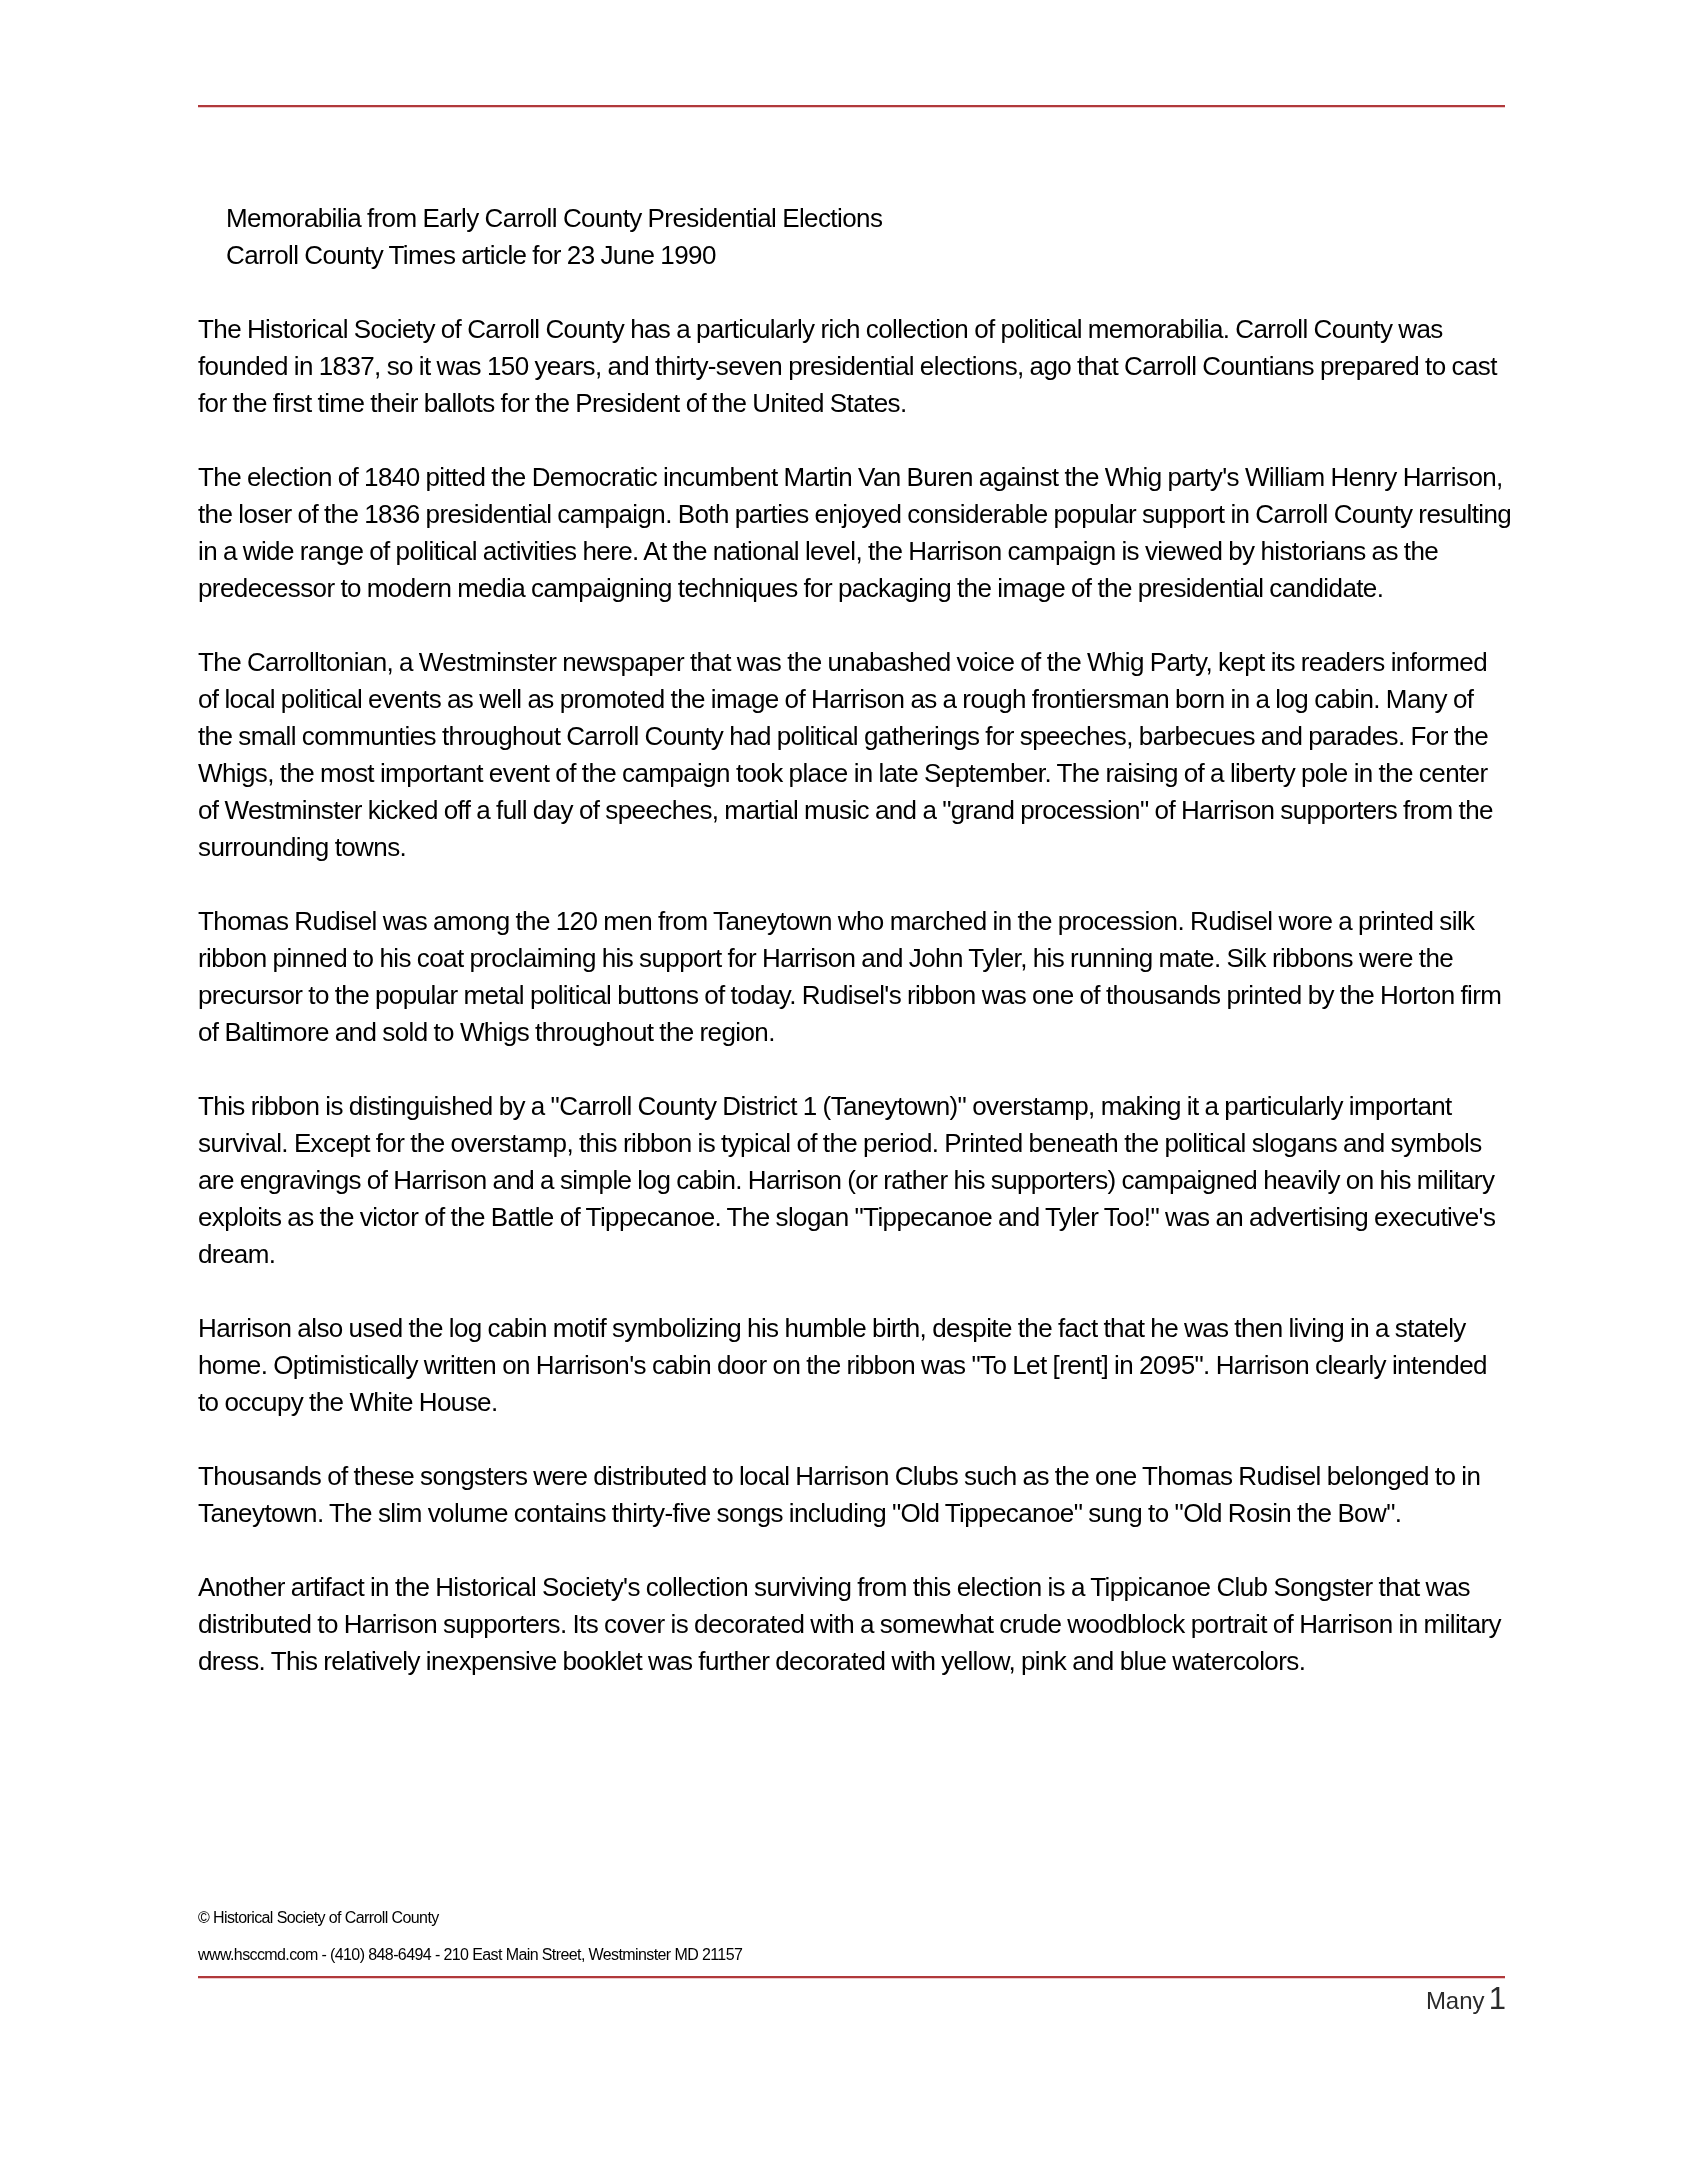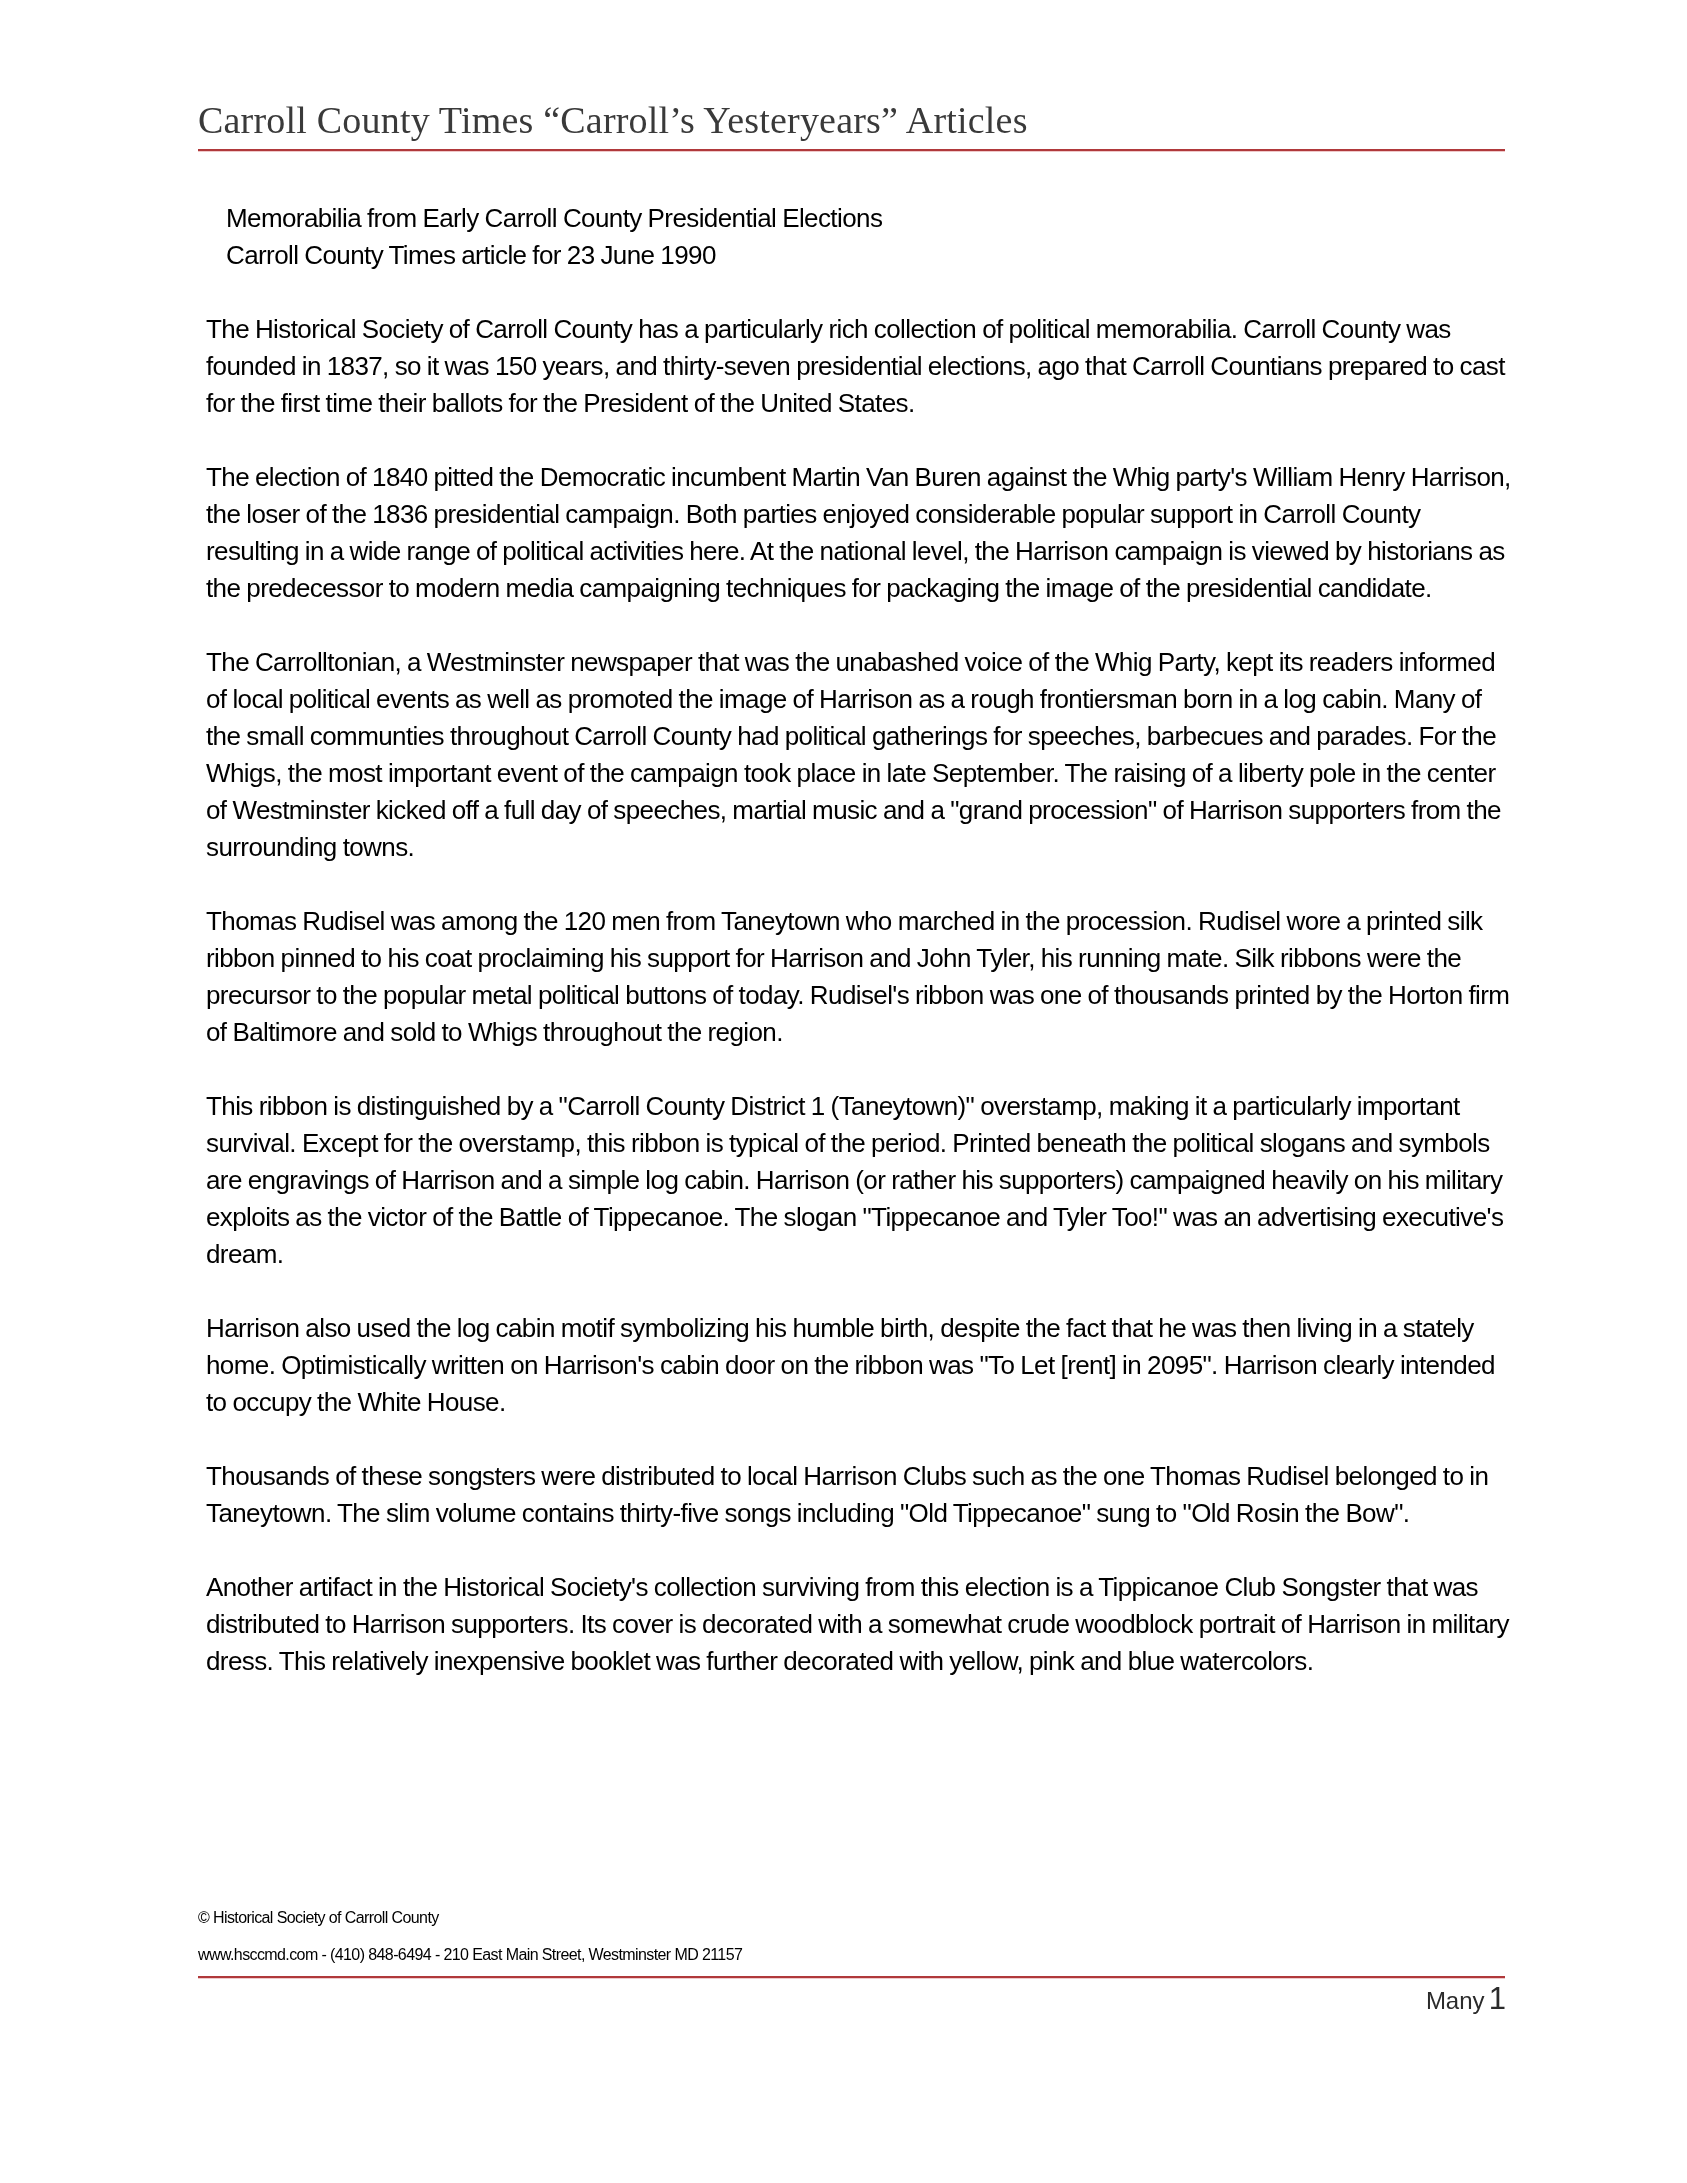--- a/index.html
+++ b/index.html
@@ -51,21 +51,21 @@
       font-size: 26px;
       line-height: 37px;
       letter-spacing: -0.6px;
       word-spacing: -0.7px;
     }
     .meta-line {
       white-space: nowrap;
       margin-left: 28px;
     }
     .para {
-      margin: 37px 0 0 8px;
+      margin: 37px 0 0 0;
     }
     .footer {
       position: absolute;
       left: 198px;
       top: 1899px;
       width: 1307px;
       font-family: Liberation Sans, sans-serif;
       font-size: 16px;
       line-height: 37px;
       letter-spacing: -0.6px;
@@ -82,21 +82,20 @@
     }
     .page-number .pn-label { font-size: 24px; }
     .page-number .pn-num { font-size: 31px; margin-left: 4.2px; }
   </style>
 </head>
 <body>
 
 <div class="page">
 
   <div class="header">
-    <div class="header-title">Carroll County Times “Carroll’s Yesteryears” Articles</div>
     <div class="rule"></div>
   </div>
 
   <div class="body">
     <div class="meta-line">Memorabilia from Early Carroll County Presidential Elections</div>
     <div class="meta-line">Carroll County Times article for 23 June 1990</div>
 
     <p class="para">The Historical Society of Carroll County has a particularly rich collection of political memorabilia.  Carroll County was founded in 1837, so it was 150 years, and thirty-seven presidential elections, ago that Carroll Countians prepared to cast for the first time their ballots for the President of the United States.</p>
     <p class="para">The election of 1840 pitted the Democratic incumbent Martin Van Buren against the Whig party's William Henry Harrison, the loser of the 1836 presidential campaign.  Both parties enjoyed considerable popular support in Carroll County resulting in a wide range of political activities here.  At the national level, the Harrison campaign is viewed by historians as the predecessor to modern media campaigning techniques for packaging the image of the presidential candidate.</p>
     <p class="para">The Carrolltonian, a Westminster newspaper that was the unabashed voice of the Whig Party, kept its readers informed of local political events as well as promoted the image of Harrison as a rough frontiersman born in a log cabin.  Many of the small communties throughout Carroll County had political gatherings for speeches, barbecues and parades.  For the Whigs, the most important event of the campaign took place in late September.  The raising of a liberty pole in the center of Westminster kicked off a full day of speeches, martial music and a "grand procession" of Harrison supporters from the surrounding towns.</p>

